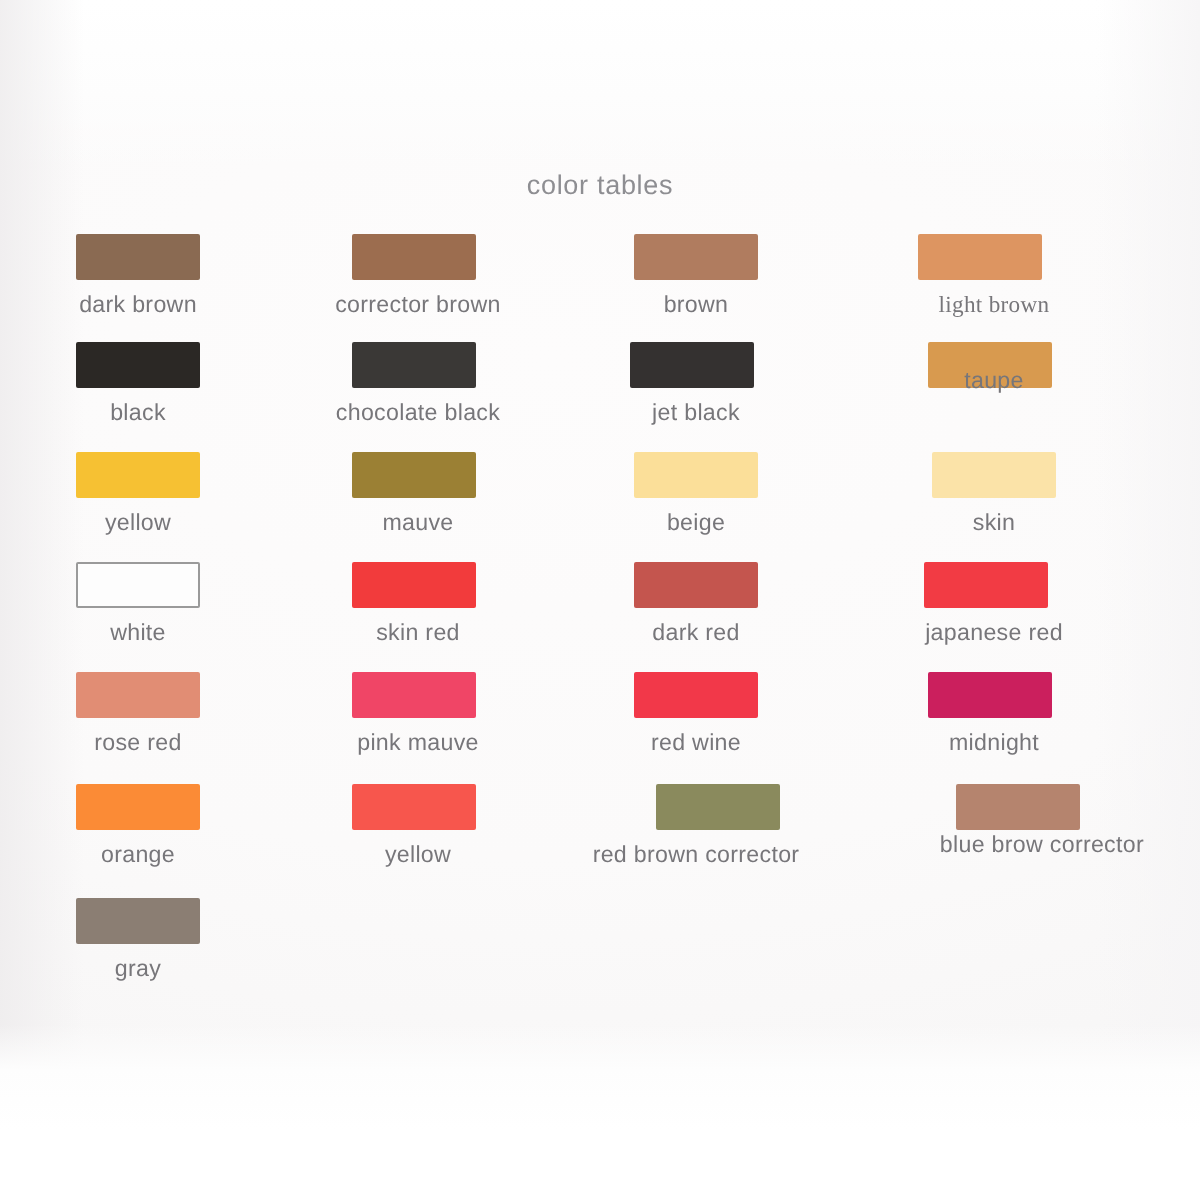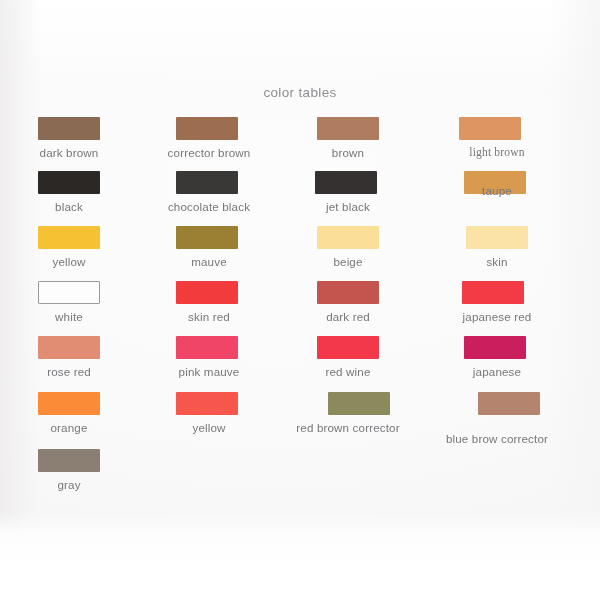--- a/index.html
+++ b/index.html
@@ -187,35 +187,35 @@
     <div class="swatch-cell" style="left: 134px; top: 336px;">
       <div class="swatch-chip" title="pink mauve" style="left: 42px; top: 0px; background: rgb(240, 69, 102);"></div>
       <div class="swatch-label" style="top: 29px;">pink mauve</div>
     </div>
     <div class="swatch-cell" style="left: 273px; top: 336px;">
       <div class="swatch-chip" title="red wine" style="left: 44px; top: 0px; background: rgb(242, 56, 73);"></div>
       <div class="swatch-label" style="top: 29px;">red wine</div>
     </div>
     <div class="swatch-cell" style="left: 422px; top: 336px;">
       <div class="swatch-chip" title="burgundy" style="left: 42px; top: 0px; background: rgb(203, 31, 93);"></div>
-      <div class="swatch-label" style="top: 29px;">japanese</div>
+      <div class="swatch-label" style="top: 29px;">midnight</div>
     </div>
     <div class="swatch-cell" style="left: -6px; top: 392px;">
       <div class="swatch-chip" title="orange" style="left: 44px; top: 0px; background: rgb(251, 139, 54);"></div>
       <div class="swatch-label" style="top: 29px;">orange</div>
     </div>
     <div class="swatch-cell" style="left: 134px; top: 392px;">
       <div class="swatch-chip" title="sunset" style="left: 42px; top: 0px; background: rgb(247, 86, 77);"></div>
       <div class="swatch-label" style="top: 29px;">yellow</div>
     </div>
     <div class="swatch-cell" style="left: 273px; top: 392px;">
       <div class="swatch-chip" title="red brown corrector" style="left: 55px; top: 0px; background: rgb(138, 138, 93);"></div>
       <div class="swatch-label" style="top: 29px;">red brown corrector</div>
     </div>
     <div class="swatch-cell" style="left: 422px; top: 392px;">
       <div class="swatch-chip" title="blue brow corrector" style="left: 56px; top: 0px; background: rgb(181, 132, 110);"></div>
-      <div class="swatch-label" style="top: 40px;">blue brow corrector</div>
+      <div class="swatch-label" style="top: 24px; text-align: right;">blue brow corrector</div>
     </div>
     <div class="swatch-cell" style="left: -6px; top: 449px;">
       <div class="swatch-chip" title="gray" style="left: 44px; top: 0px; background: rgb(139, 126, 115);"></div>
       <div class="swatch-label" style="top: 29px;">gray</div>
     </div>
   </div>
 
 </body></html>

